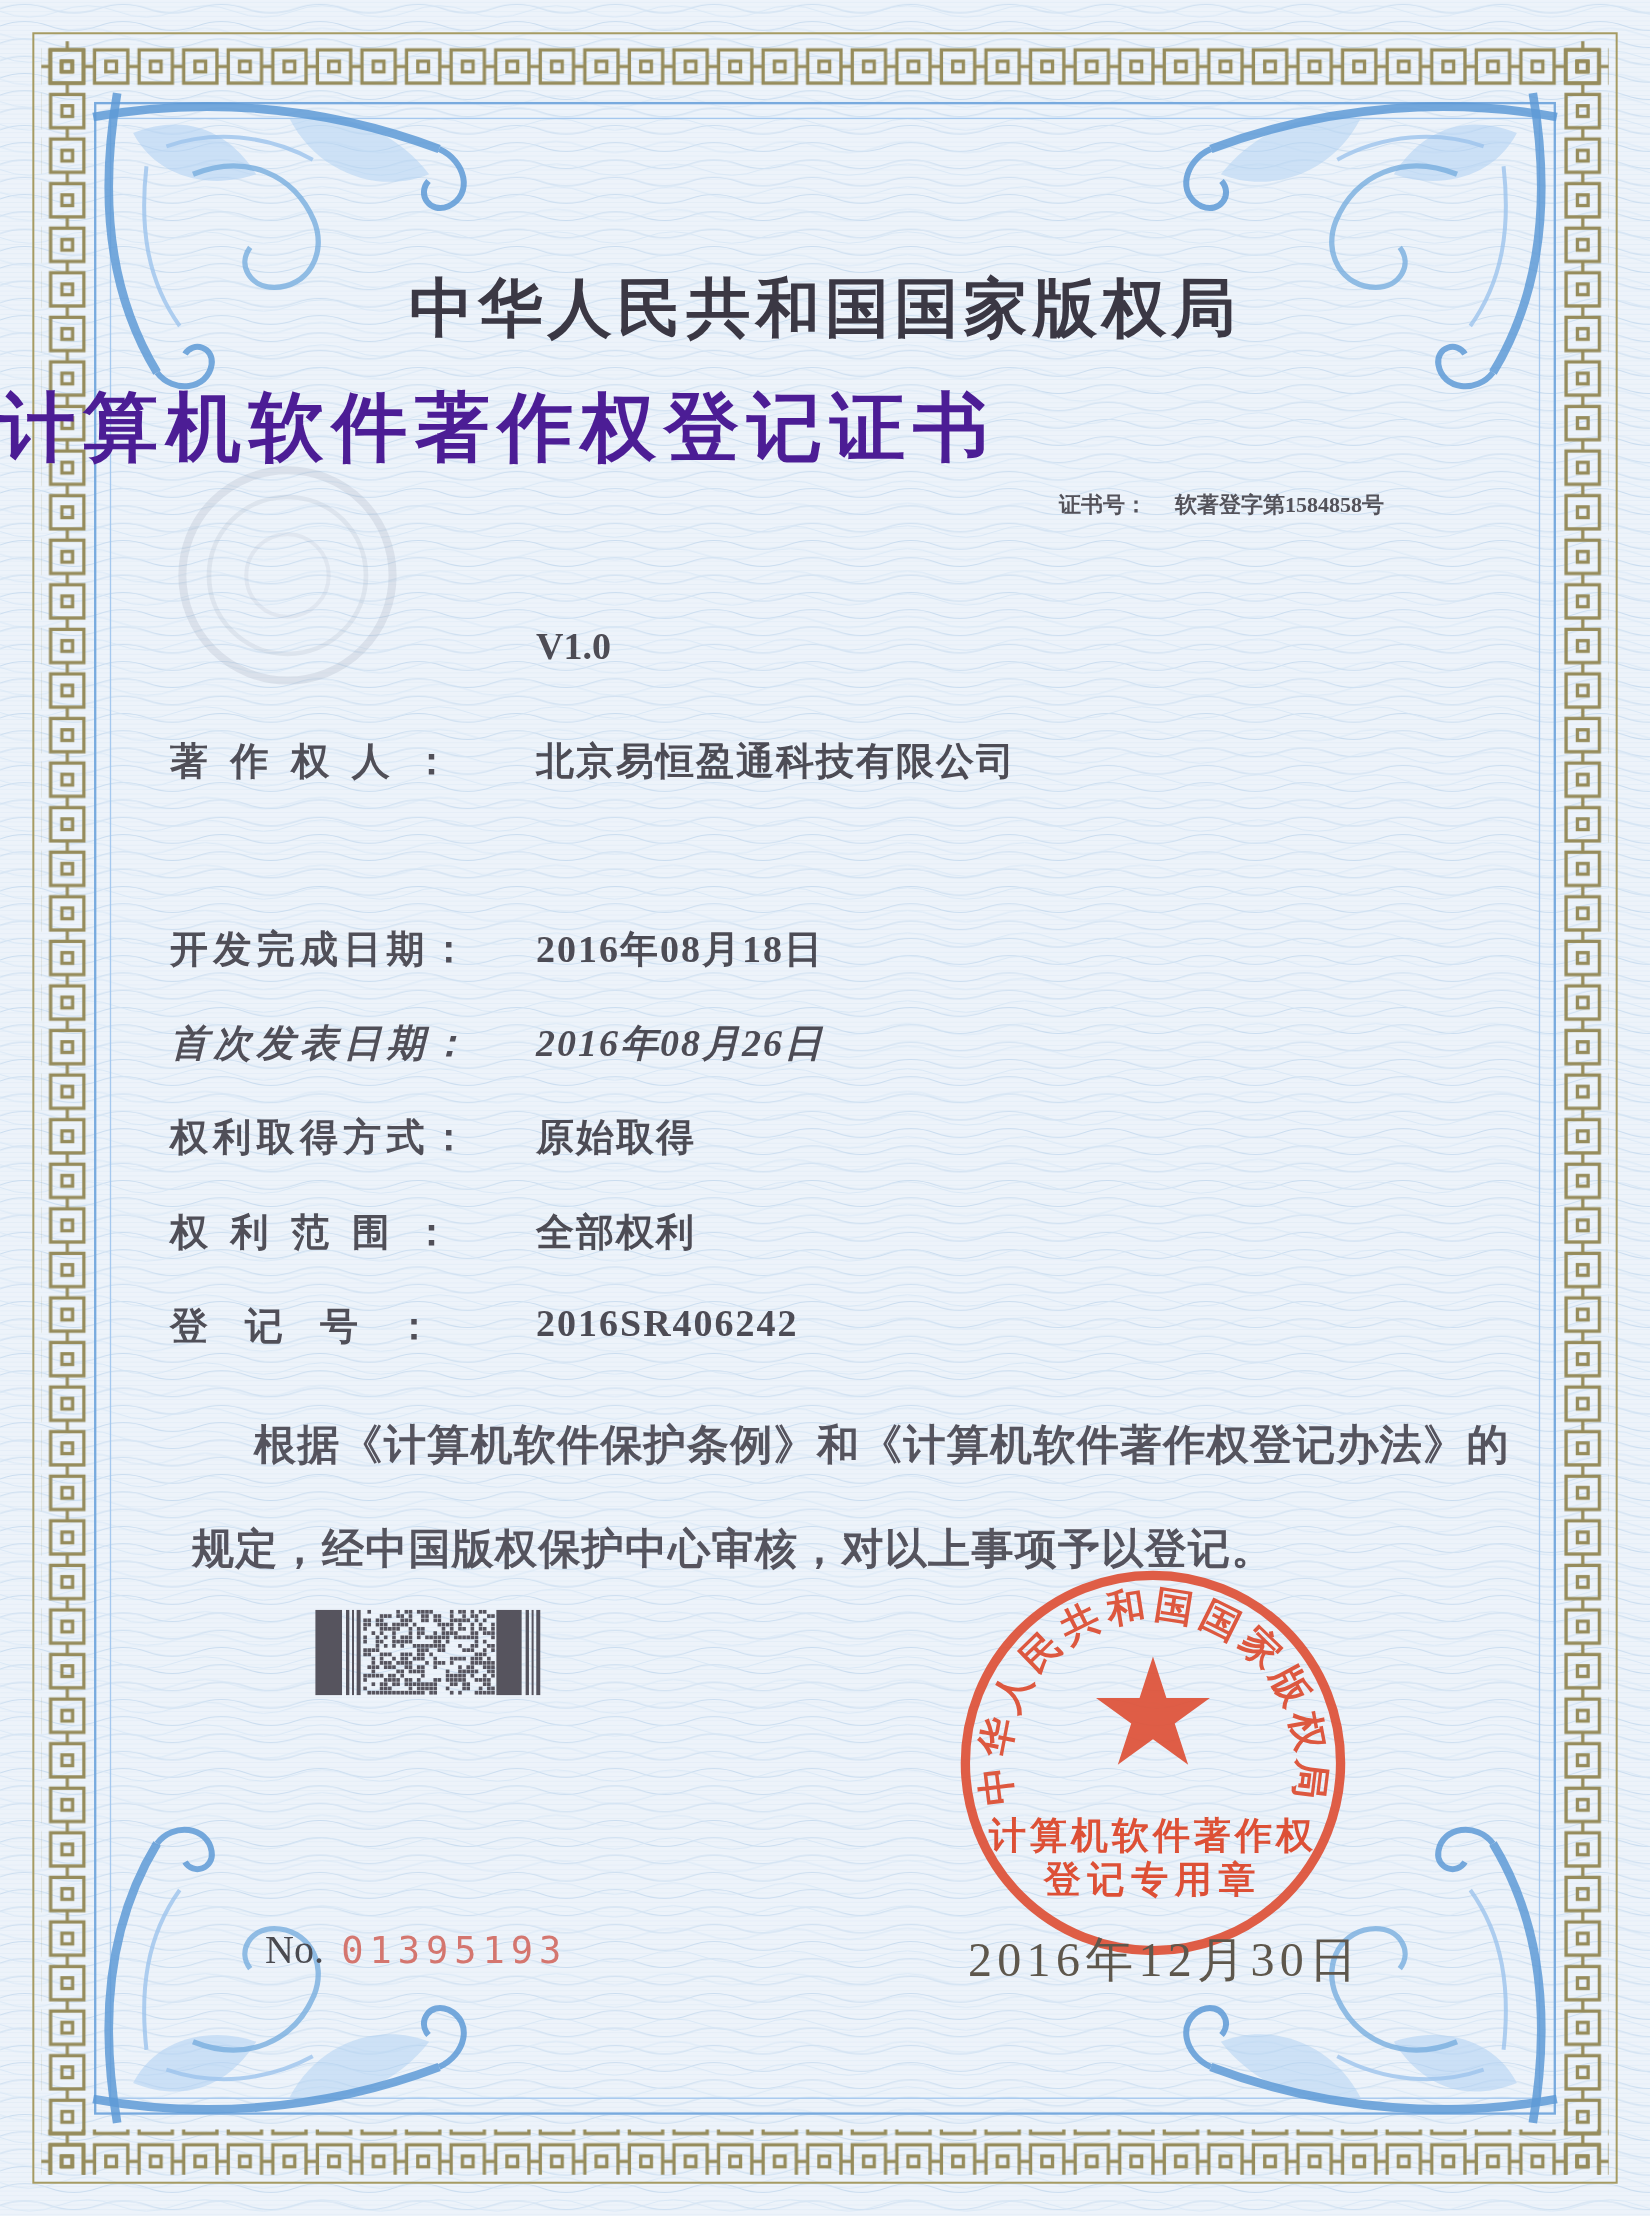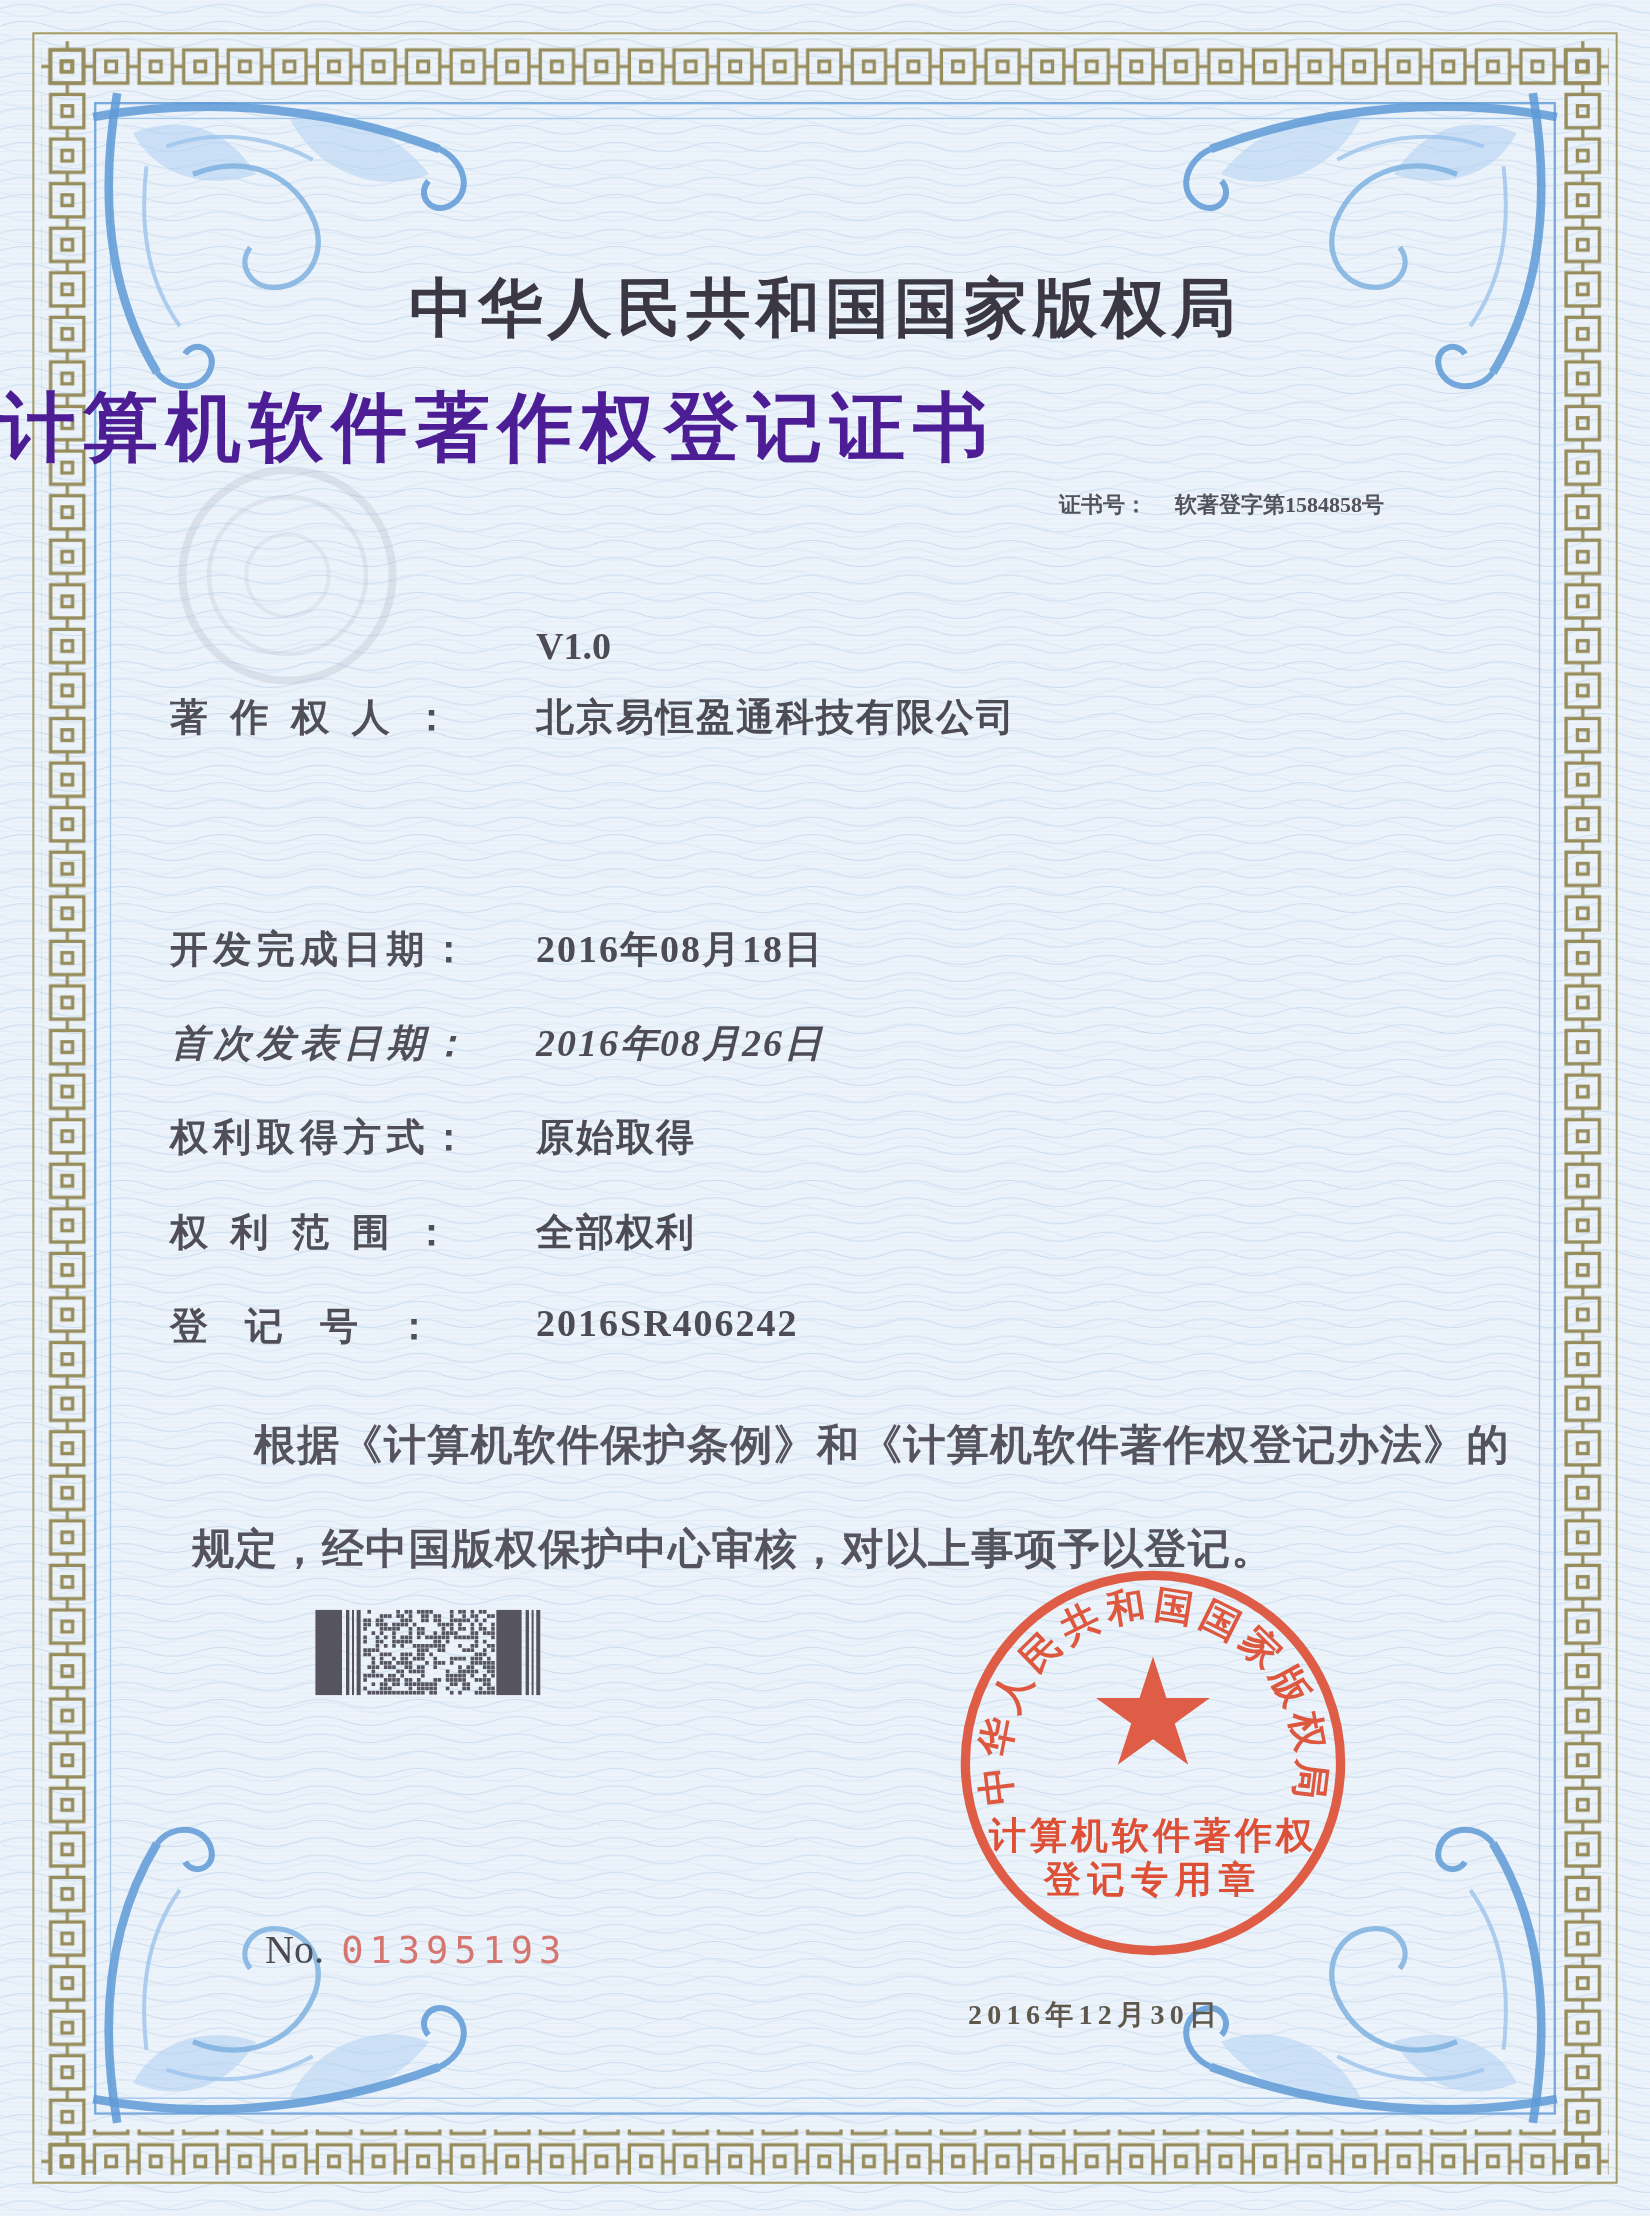--- a/index.html
+++ b/index.html
@@ -29,29 +29,29 @@
     display:flex;justify-content:flex-end;gap:28px;
     font-size:22px;font-weight:600;color:#53525a;
   }
   .row{position:absolute;left:170px;z-index:2;font-size:38px;font-weight:600;color:#4d4c55;}
   .row .lbl{display:inline-block;white-space:nowrap;color:#504f58;}
   .row .val{position:absolute;left:366px;top:0;white-space:nowrap;letter-spacing:2px;}
   .sp4 .lbl{letter-spacing:22.6px;}
   .sp6 .lbl{letter-spacing:5.3px;}
   .sp3 .lbl{letter-spacing:37px;}
   .r1{top:567px;} .r1b{left:536px;top:624px;font-size:38px;font-weight:600;color:#4d4c55;}
-  .r2{top:692px;} .r3{top:924px;} .r4{top:1018px;font-style:italic;}
+  .r2{top:736px;} .r3{top:924px;} .r4{top:1018px;font-style:italic;}
   .r5{top:1112px;} .r6{top:1207px;} .r7{top:1301px;}
   .body-line{font-size:42px;letter-spacing:1.3px;color:#55545e;font-weight:700;}
   .bl1{left:254px;top:1417px;}
   .bl2{left:192px;top:1521px;}
   .seal-line{z-index:2;text-align:center;color:#dd5036;font-weight:700;}
   .seal-l1{left:887px;top:1811px;width:532px;font-size:37px;letter-spacing:4px;}
   .seal-l2{left:887px;top:1855px;width:532px;font-size:37px;letter-spacing:6.7px;}
-  .issue-date{left:968px;top:1996px;font-size:28px;letter-spacing:5.3px;color:#5e574c;font-weight:700;}
+  .issue-date{left:968px;top:1928px;font-size:48px;letter-spacing:5.3px;color:#5e574c;font-weight:400;}
   .serial{left:265px;top:1926px;font-size:40px;color:#4a4a50;}
   .serial .num{
     font-family:"DejaVu Sans Mono","Liberation Mono",monospace;
     font-size:37px;color:#d4766f;letter-spacing:6px;margin-left:17.3px;font-weight:400;
   }
 </style>
 </head>
 <body>
 
 <div class="page">

